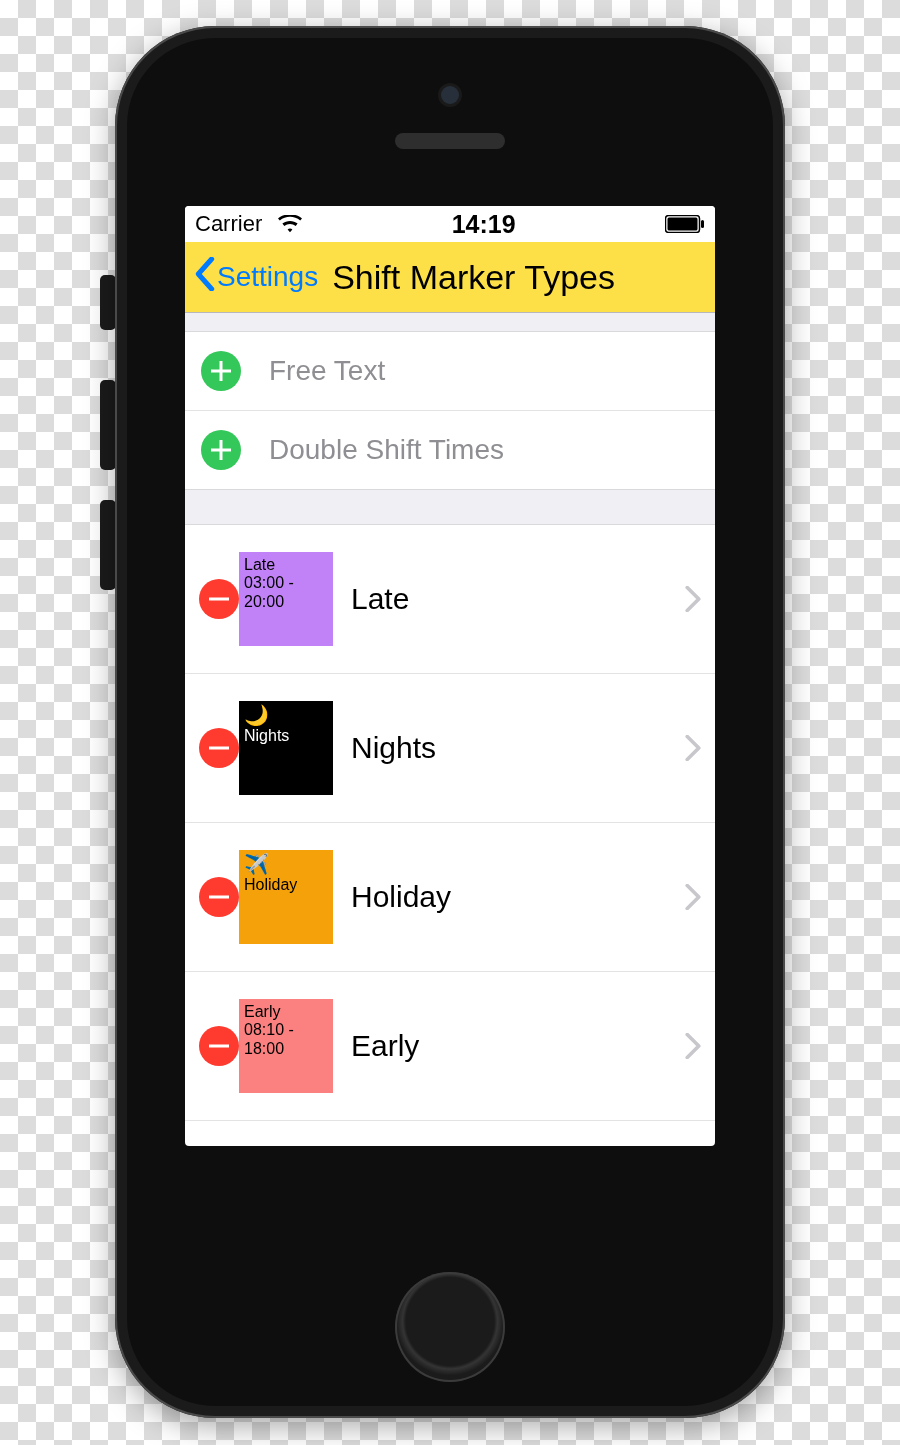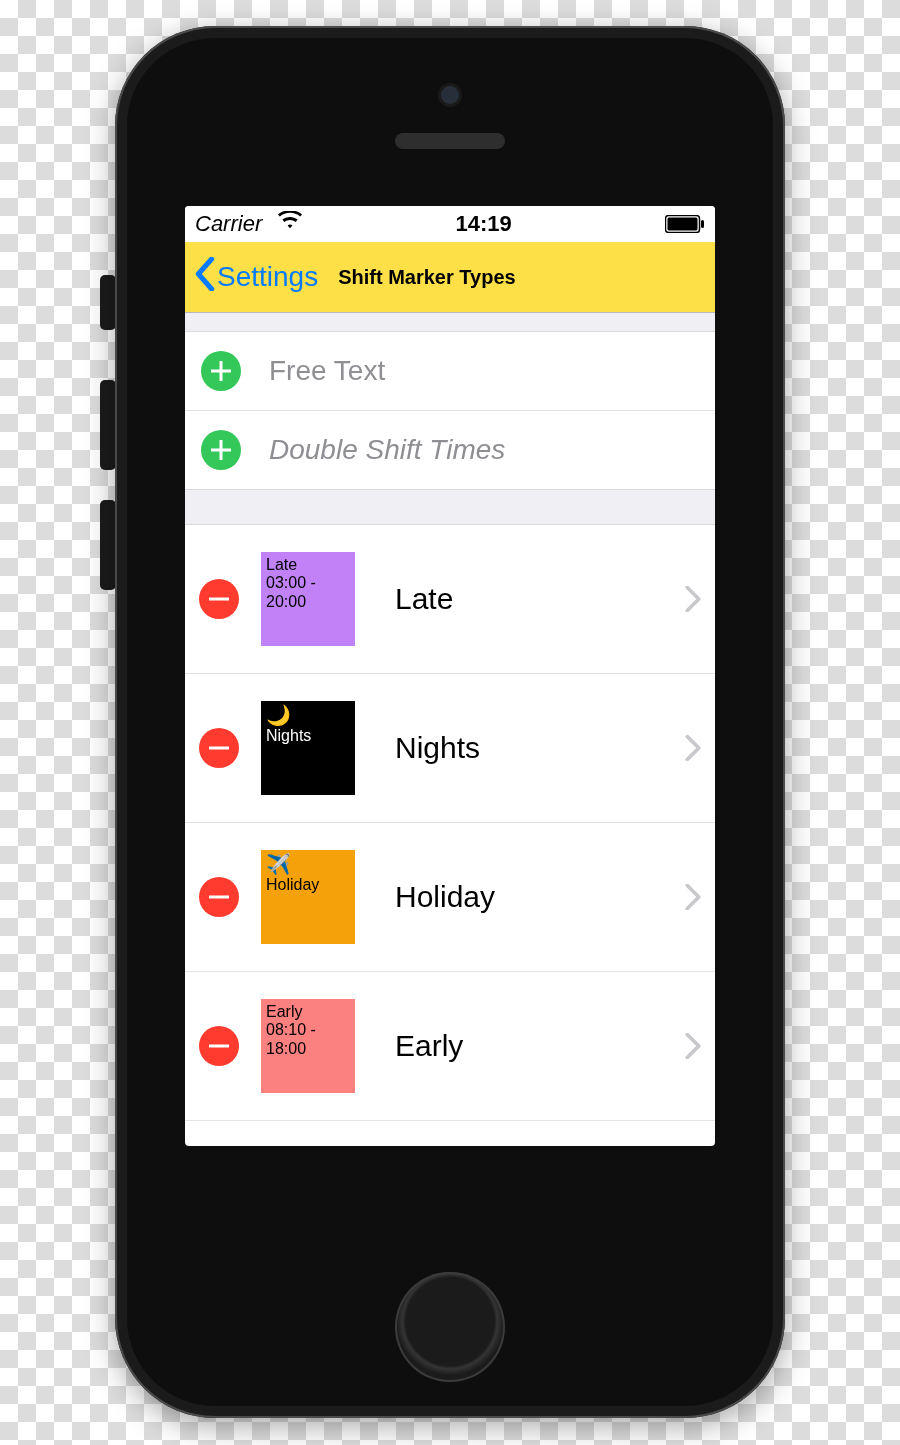--- a/index.html
+++ b/index.html
@@ -79,65 +79,65 @@
     height: 36px;
     display: flex;
     align-items: center;
     justify-content: space-between;
     padding: 0 10px;
     font-size: 22px;
     font-weight: 500;
     color: #000;
     background: #fff;
   }
-  .statusbar .left, .statusbar .right { display:flex; gap:16px; font-size:22px;font-style:italic;}
-  .statusbar .clock { font-weight: 600; font-size: 22px; }
+  .statusbar .left, .statusbar .right { display:flex; align-items:center; gap:16px; font-size:22px;}
+  .statusbar .clock { font-weight: 600; font-size: 25px; }
   .wifi svg, .battery svg { display:block; }
 
   .navbar {
     height: 70px;
     background: #fde047;
     border-bottom: 1px solid #b8b8bb;
     display: flex;
     align-items: center;
     padding: 0 10px;
     position: relative;
   }
   .navbar .back {
     display: flex;
     align-items: center;
     color: #007aff;
     font-size: 28px;
     gap: 2px;
   }
   .navbar .back svg { width: 20px; height: 34px; }
   .navbar .title {
-    font-size: 20px;
-    font-weight: 700;
+    font-size: 34px;
+    font-weight: 400;
     color: #000;
-    margin-left: 20px;
+    margin-left: 14px;
   }
 
   .list { background: #fff; }
   .sectiongap {
     height: 34px;
     background: #efeff4;
     border-top: 1px solid #d9d9db;
     border-bottom: 1px solid #d9d9db;
   }
   .sectiongap.first { height: 18px; border-top: none; }
   .addrow {
     display: flex;
     align-items: center;
     height: 78px;
     padding: 0 0 0 16px;
     border-bottom: 1px solid #e3e3e6;
     gap: 28px;
   }
-  .addrow:last-child { border-bottom: none; font-style: italic; }
+  .addrow:last-child { border-bottom: none; }
   .plusbadge {
     width: 40px; height: 40px;
     border-radius: 50%;
     background: #34c759;
     position: relative;
     flex: 0 0 40px;
   }
   .plusbadge::before, .plusbadge::after {
     content: "";
     position: absolute;
@@ -152,21 +152,20 @@
     color: #8e8e93;
     font-weight: 400;
   }
 
   .markerrow {
     display: flex;
     align-items: center;
     height: 148px;
     padding: 0 14px;
     border-bottom: 1px solid #e3e3e6;
-    gap: 22px;
   }
   .deletebadge {
     width: 40px; height: 40px;
     border-radius: 50%;
     background: #ff3b30;
     position: relative;
     flex: 0 0 40px;
   }
   .deletebadge::before {
     content: "";

